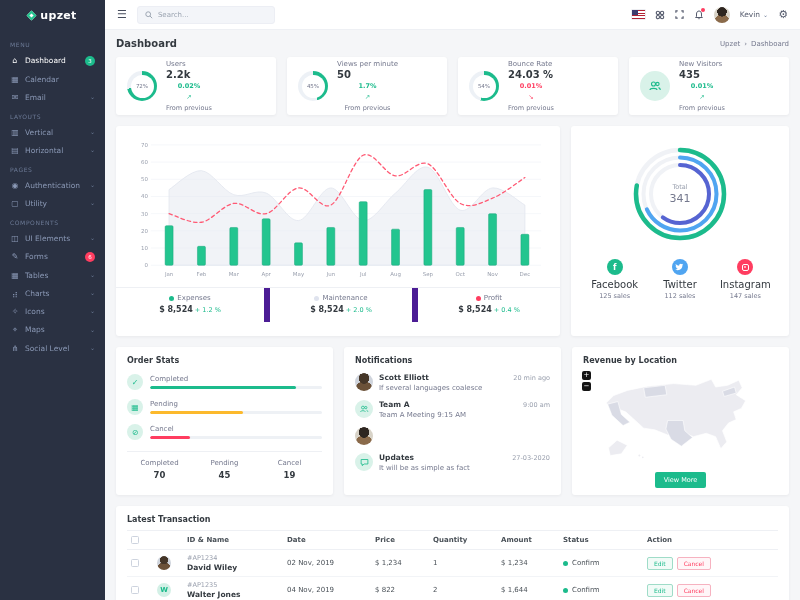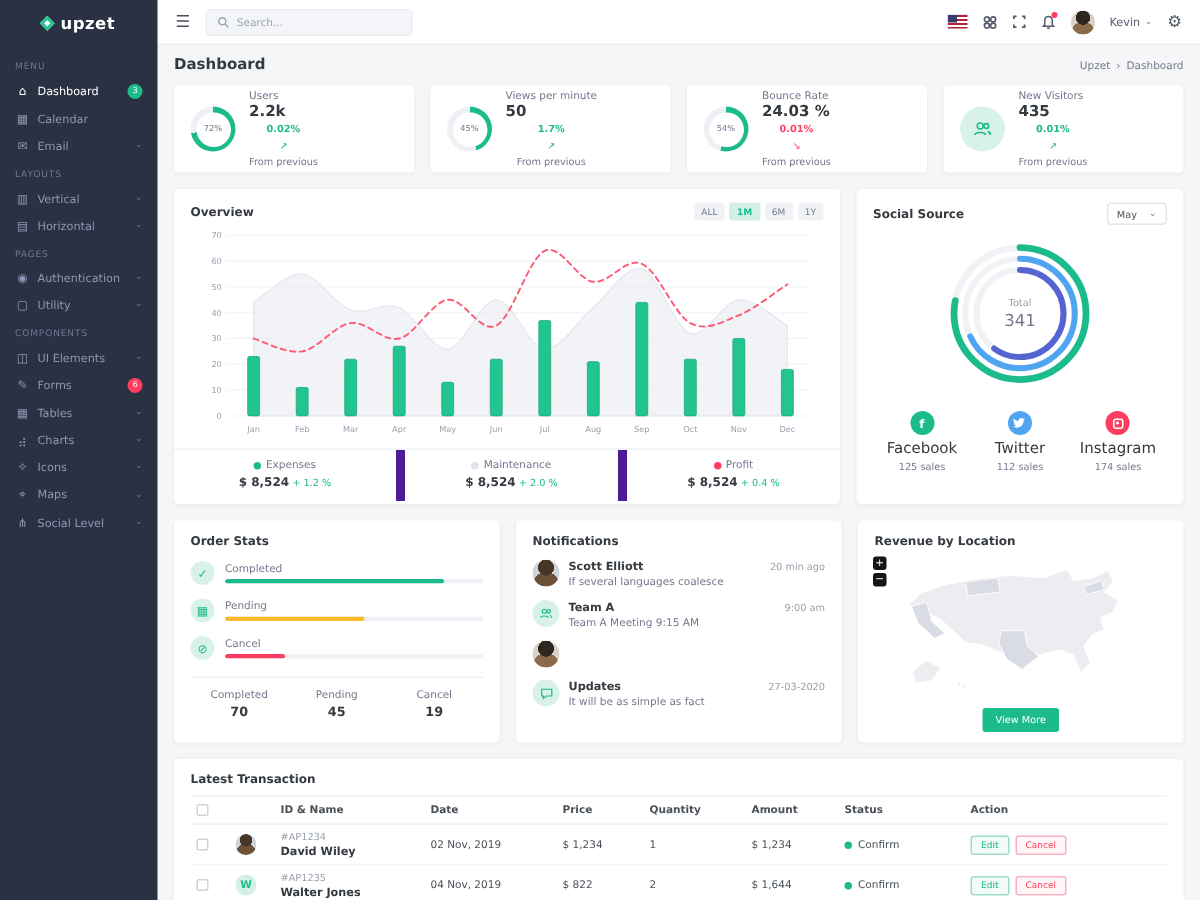--- a/index.html
+++ b/index.html
@@ -334,29 +334,20 @@
               <span class="stat-delta" style="color: rgb(28, 187, 140);">0.01%</span>
               <span class="stat-arrow" style="color: rgb(28, 187, 140);">↗</span>
               <span>From previous</span>
             </div>
         </div>
       </div>
     </div>
 
     <div class="charts-row">
       <div class="card overview-card">
-        <div class="ov-head">
-          <div class="card-title">Overview</div>
-          <div class="range-group">
-            <span class="range-btn">ALL</span>
-            <span class="range-btn active">1M</span>
-            <span class="range-btn">6M</span>
-            <span class="range-btn">1Y</span>
-          </div>
-        </div>
         <svg id="ov-chart" class="ov-chart" viewBox="0 0 424 150" preserveAspectRatio="none">
             <line x1="24" y1="130" x2="416" y2="130" stroke="#f1f3f8" stroke-width="0.7"></line>
             <text x="21" y="132" font-size="5.5" fill="#9aa0ae" text-anchor="end">0</text>
             <line x1="24" y1="112.57142857142857" x2="416" y2="112.57142857142857" stroke="#f1f3f8" stroke-width="0.7"></line>
             <text x="21" y="114.57142857142857" font-size="5.5" fill="#9aa0ae" text-anchor="end">10</text>
             <line x1="24" y1="95.14285714285714" x2="416" y2="95.14285714285714" stroke="#f1f3f8" stroke-width="0.7"></line>
             <text x="21" y="97.14285714285714" font-size="5.5" fill="#9aa0ae" text-anchor="end">20</text>
             <line x1="24" y1="77.71428571428572" x2="416" y2="77.71428571428572" stroke="#f1f3f8" stroke-width="0.7"></line>
             <text x="21" y="79.71428571428572" font-size="5.5" fill="#9aa0ae" text-anchor="end">30</text>
             <line x1="24" y1="60.28571428571429" x2="416" y2="60.28571428571429" stroke="#f1f3f8" stroke-width="0.7"></line>
@@ -413,27 +404,20 @@
             <div class="legend-name">
                 <span class="ldot" style="background: rgb(255, 61, 96);"></span>
                 <span>Profit</span>
               </div>
             <div class="legend-amt"><span>$ 8,524</span><span class="legend-delta">+ 0.4 %</span></div>
           </div>
         </div>
       </div>
 
       <div class="card social-card">
-        <div class="social-head">
-          <div class="card-title">Social Source</div>
-          <div class="select">
-            <span>May</span>
-            <span class="chev">⌄</span>
-          </div>
-        </div>
         <div class="donut-wrap">
           <svg width="110" height="110" viewBox="0 0 110 110">
             <circle cx="55" cy="55" r="44" fill="none" stroke="#f0f2f6" stroke-width="4.5"></circle>
             <circle cx="55" cy="55" r="36.5" fill="none" stroke="#f0f2f6" stroke-width="4"></circle>
             <circle cx="55" cy="55" r="29" fill="none" stroke="#f0f2f6" stroke-width="4"></circle>
             <circle class="arc" cx="55" cy="55" r="44" fill="none" stroke-width="4.5" stroke-linecap="round" transform="rotate(-90 55 55)" stroke="#1cbb8c" stroke-dasharray="215.63891974240337 276.46015351590177"></circle>
             <circle class="arc" cx="55" cy="55" r="36.5" fill="none" stroke-width="4" stroke-linecap="round" transform="rotate(-90 55 55)" stroke="#50a5f1" stroke-dasharray="155.94865932419734 229.3362637120549"></circle>
             <circle class="arc" cx="55" cy="55" r="29" fill="none" stroke-width="4" stroke-linecap="round" transform="rotate(-90 55 55)" stroke="#5664d2" stroke-dasharray="109.32742434492481 182.212373908208"></circle>
           </svg>
           <div class="donut-center">
@@ -456,21 +440,21 @@
                 </svg>
             </div>
             <div class="ch-name">Twitter</div>
             <div class="ch-sales">112 sales</div>
           </div>
           <div>
             <div class="ch-icon" style="background: rgb(255, 61, 96);">
                 <span class="insta-glyph"></span>
               </div>
             <div class="ch-name">Instagram</div>
-            <div class="ch-sales">174 sales</div>
+            <div class="ch-sales">147 sales</div>
           </div>
         </div>
       </div>
     </div>
 
     <div class="row3">
       <div class="card">
         <div class="card-title">Order Stats</div>
         <div class="os-row">
           <div class="os-ic">✓</div>

